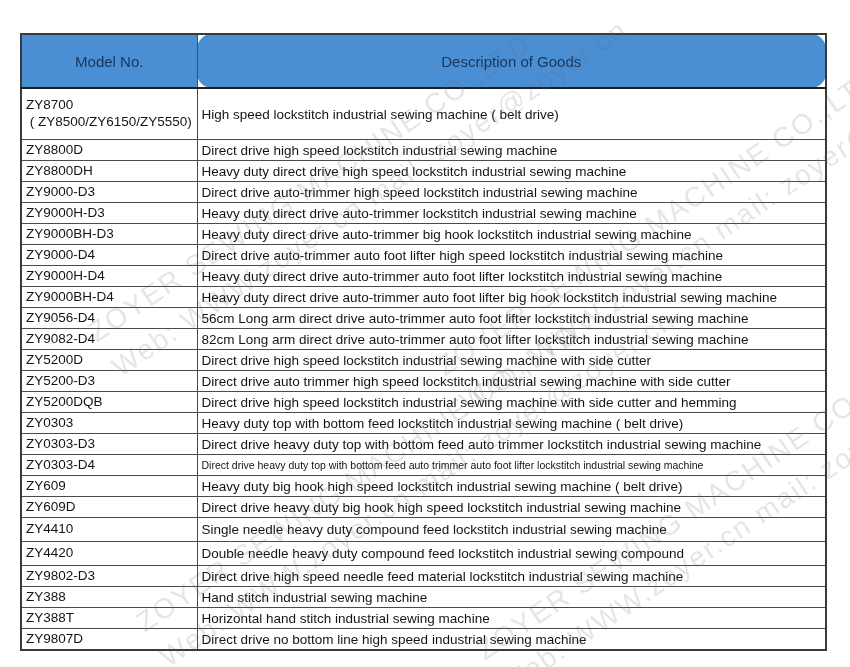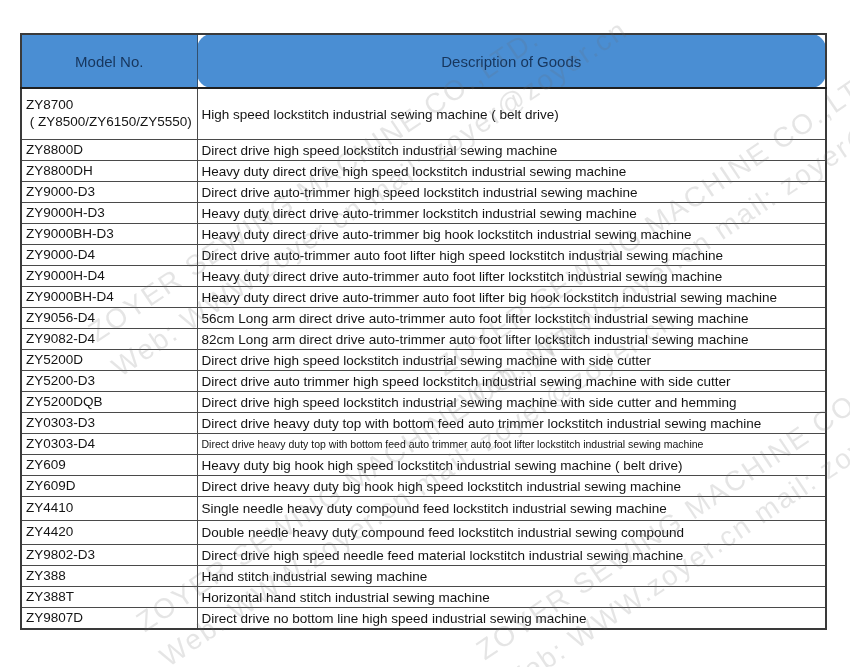--- a/index.html
+++ b/index.html
@@ -120,20 +120,24 @@
         </tr>
         <tr>
           <td class="model">ZY5200-D3</td>
           <td class="desc">Direct drive auto trimmer high speed lockstitch industrial sewing machine with side cutter</td>
         </tr>
         <tr>
           <td class="model">ZY5200DQB</td>
           <td class="desc">Direct drive  high speed lockstitch industrial sewing machine with side cutter and hemming</td>
         </tr>
         <tr>
+          <td class="model">ZY0303</td>
+          <td class="desc">Heavy duty top with bottom feed lockstitch industrial sewing machine ( belt drive)</td>
+        </tr>
+        <tr>
           <td class="model">ZY0303-D3</td>
           <td class="desc">Direct drive heavy duty  top with bottom feed auto trimmer lockstitch industrial sewing machine</td>
         </tr>
         <tr>
           <td class="model">ZY0303-D4</td>
           <td class="desc small">Direct drive heavy duty  top with bottom feed auto trimmer auto foot lifter lockstitch industrial sewing machine</td>
         </tr>
         <tr>
           <td class="model">ZY609</td>
           <td class="desc">Heavy duty big hook high speed lockstitch industrial sewing machine ( belt drive)</td>

